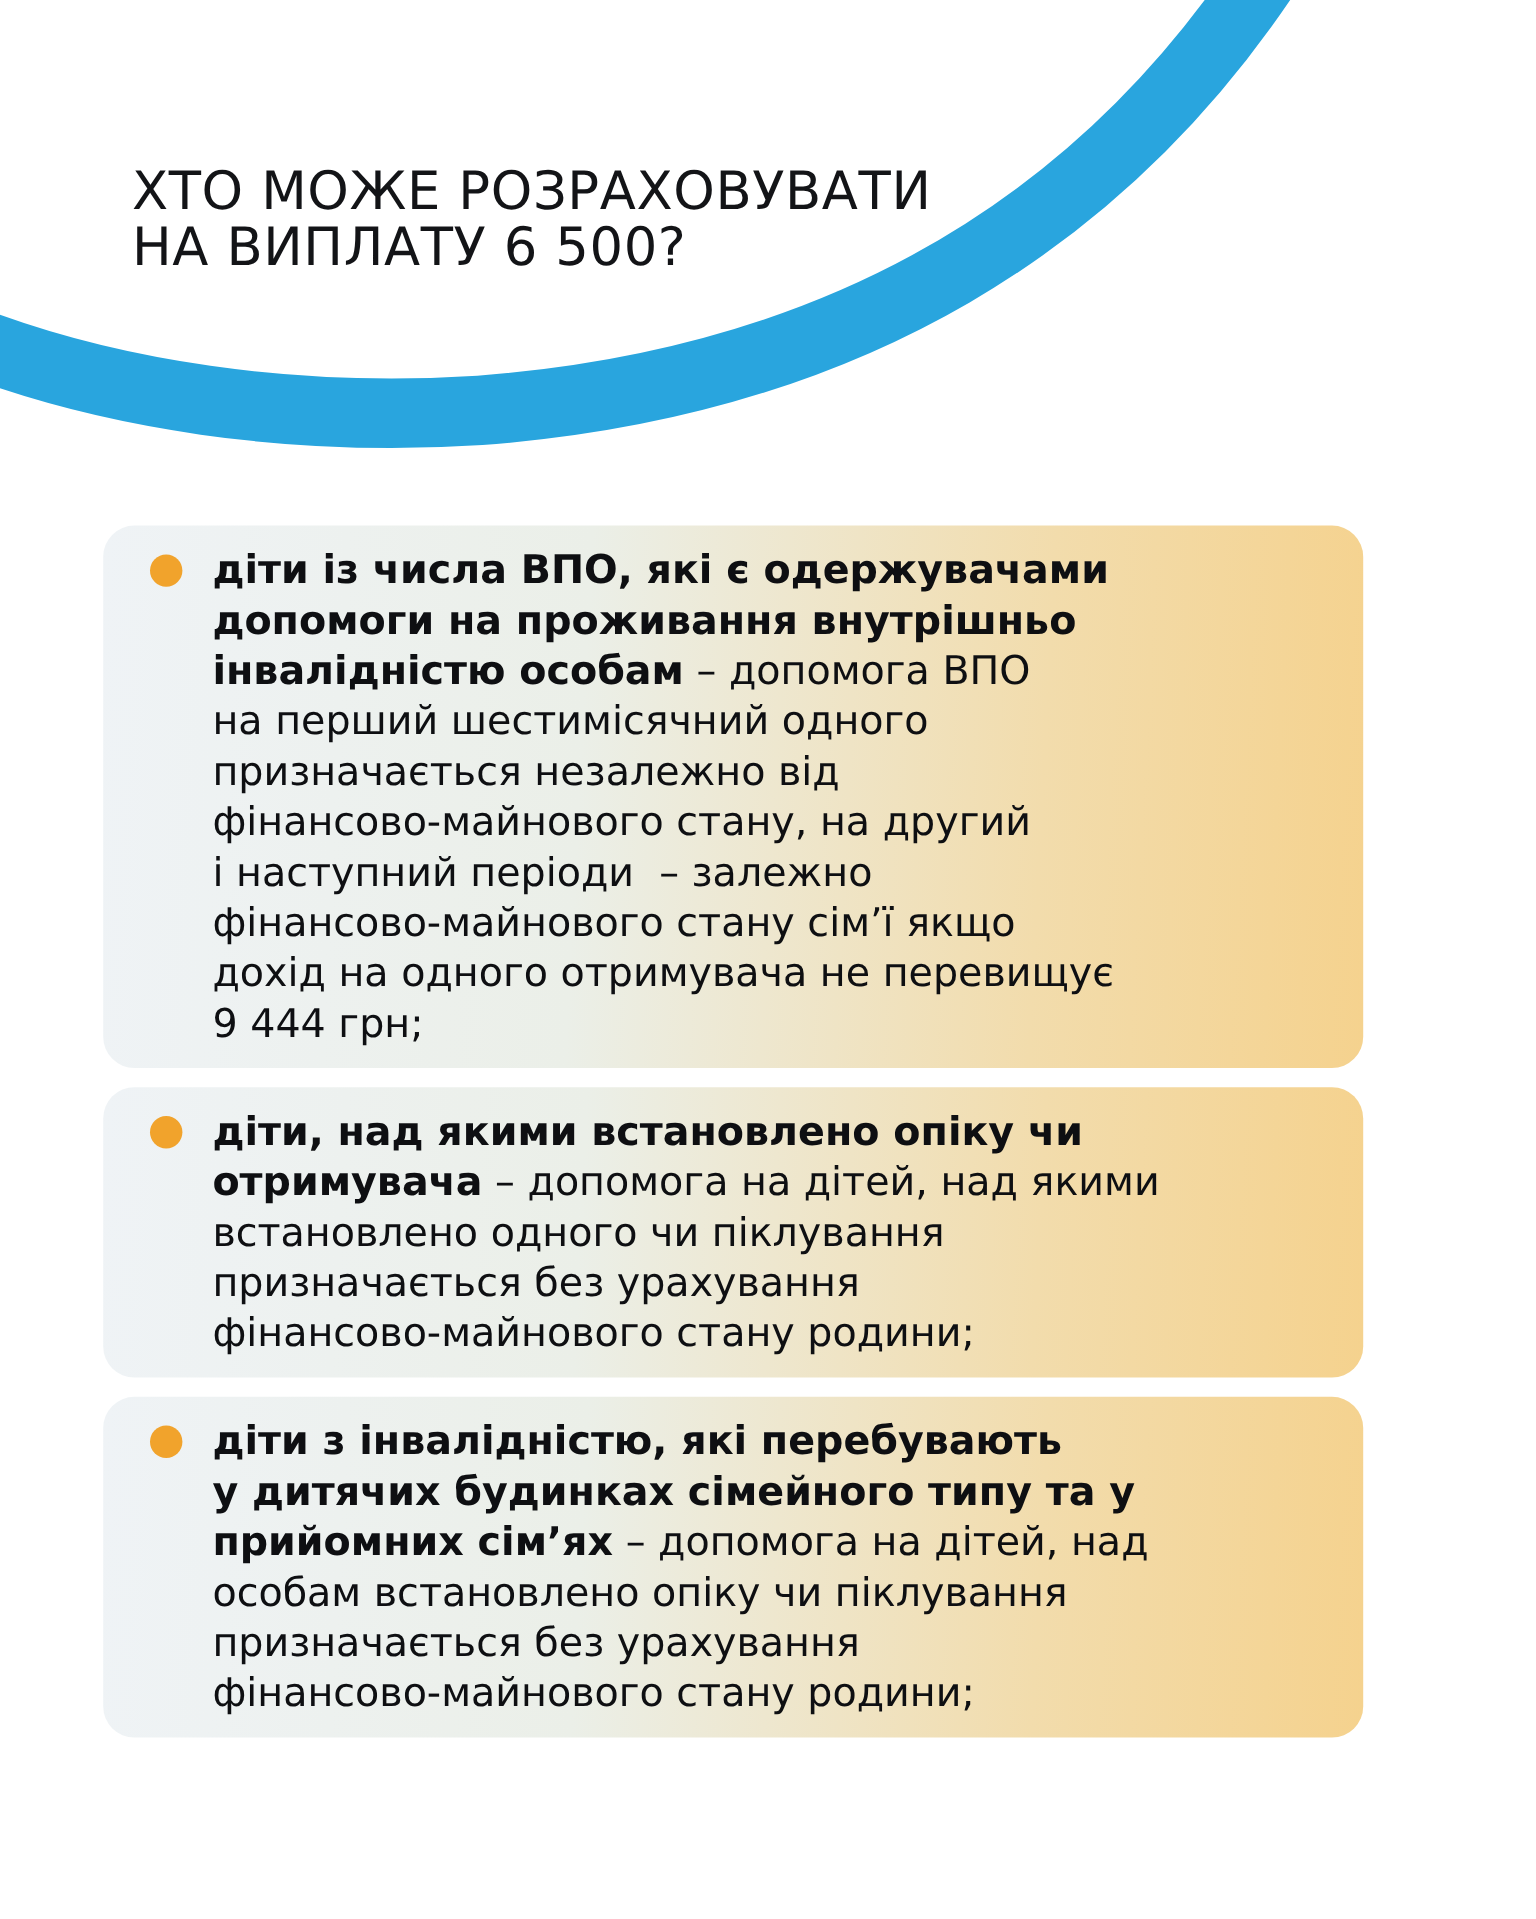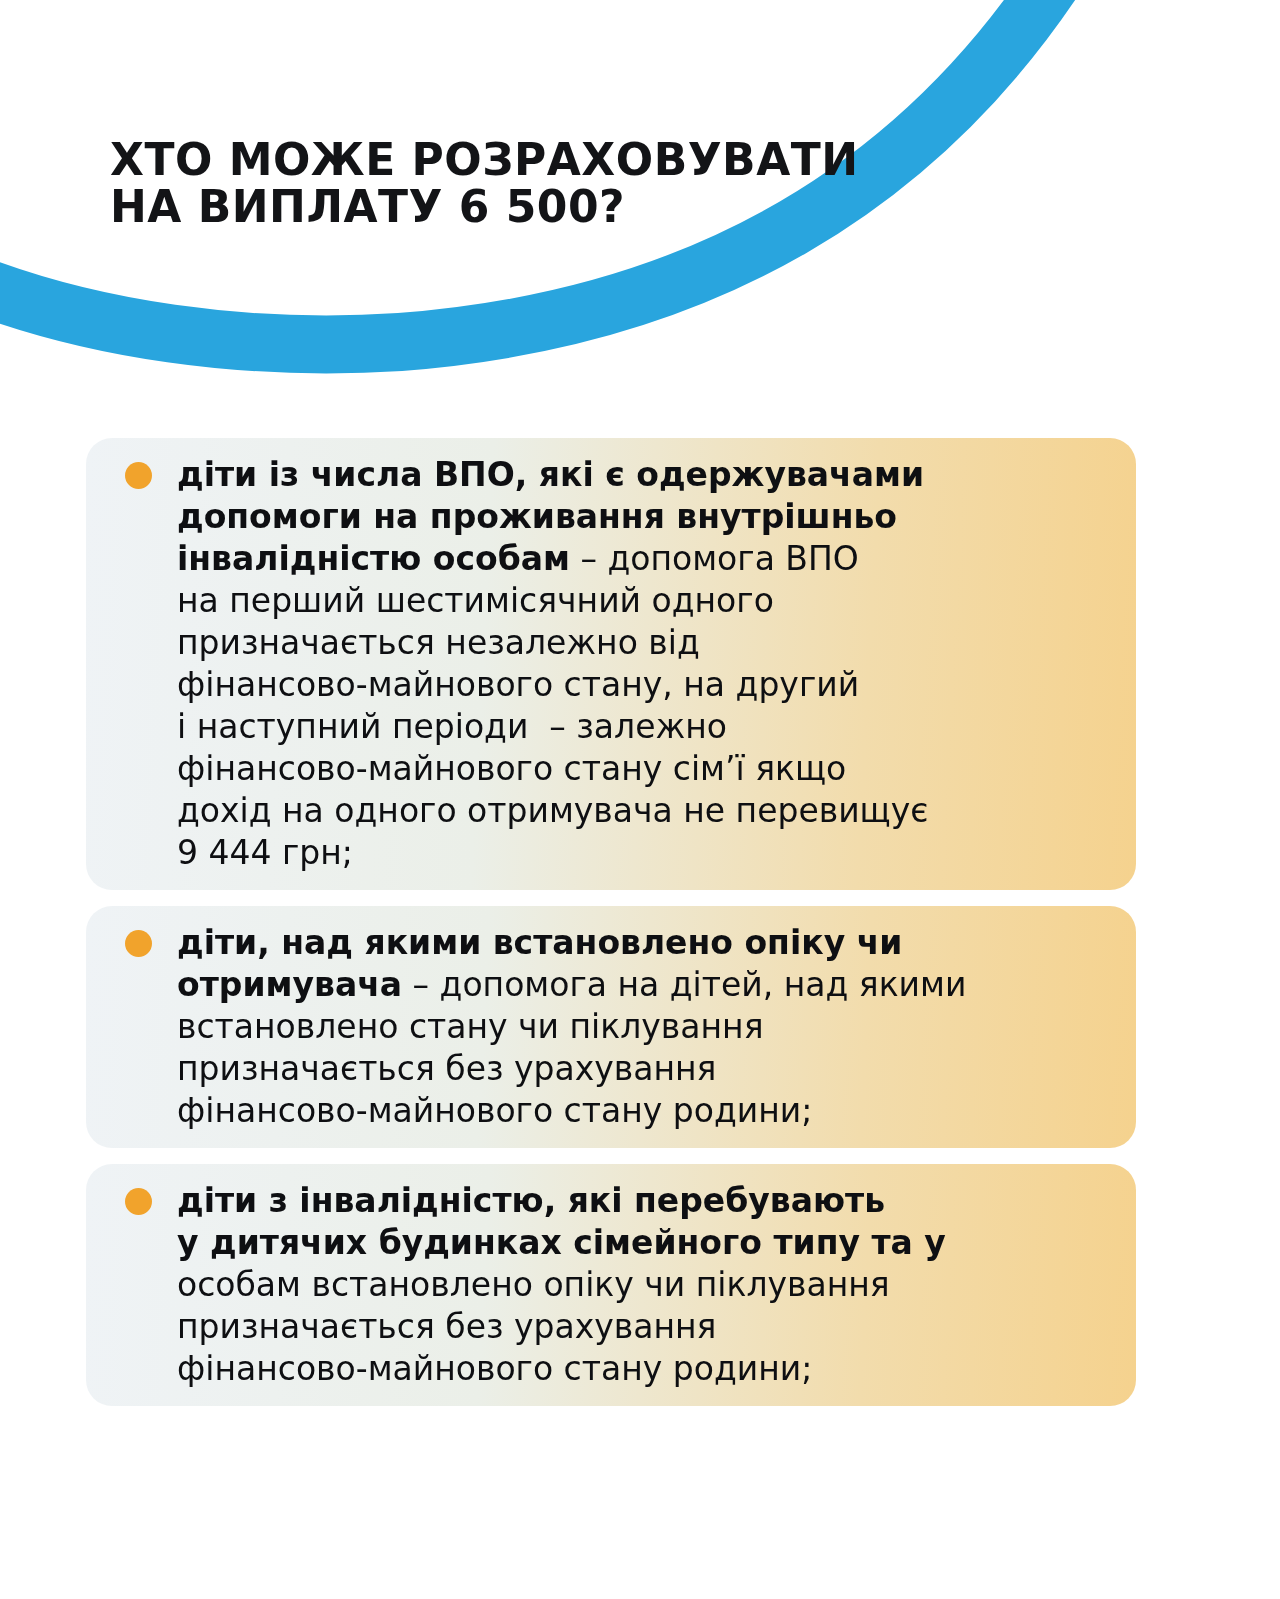--- a/index.html
+++ b/index.html
@@ -22,21 +22,21 @@
     height: 560px;
     display: block;
     pointer-events: none;
   }
   .title {
     position: absolute;
     left: 110px;
     top: 107px;
     font-size: 44px;
     line-height: 47px;
-    font-weight: 700;
+    font-weight: 400;
     letter-spacing: 0.5px;
     color: var(--title-ink, #131417);
   }
   .cards {
     position: absolute;
     left: 86px;
     top: 438px;
     width: 1050px;
     display: flex;
     flex-direction: column;
@@ -100,28 +100,29 @@
         <div class="line"><span>фінансово-майнового стану сім’ї якщо</span></div>
         <div class="line"><span>дохід на одного отримувача не перевищує</span></div>
         <div class="line"><span>9 444 грн;</span></div>
       </div>
     </section>
     <section class="card">
       <span class="bullet"></span>
       <div class="card-text">
         <div class="line"><span class="b">діти, над якими встановлено опіку чи</span></div>
         <div class="line"><span class="b">отримувача</span><span> – допомога на дітей, над якими</span></div>
-        <div class="line"><span>встановлено стану чи піклування</span></div>
+        <div class="line"><span>встановлено одного чи піклування</span></div>
         <div class="line"><span>призначається без урахування</span></div>
         <div class="line"><span>фінансово-майнового стану родини;</span></div>
       </div>
     </section>
     <section class="card">
       <span class="bullet"></span>
       <div class="card-text">
         <div class="line"><span class="b">діти з інвалідністю, які перебувають</span></div>
         <div class="line"><span class="b">у дитячих будинках сімейного типу та у</span></div>
+        <div class="line"><span class="b">прийомних сім’ях</span><span> – допомога на дітей, над</span></div>
         <div class="line"><span>особам встановлено опіку чи піклування</span></div>
         <div class="line"><span>призначається без урахування</span></div>
         <div class="line"><span>фінансово-майнового стану родини;</span></div>
       </div>
     </section>
   </main>
 
 </body></html>

